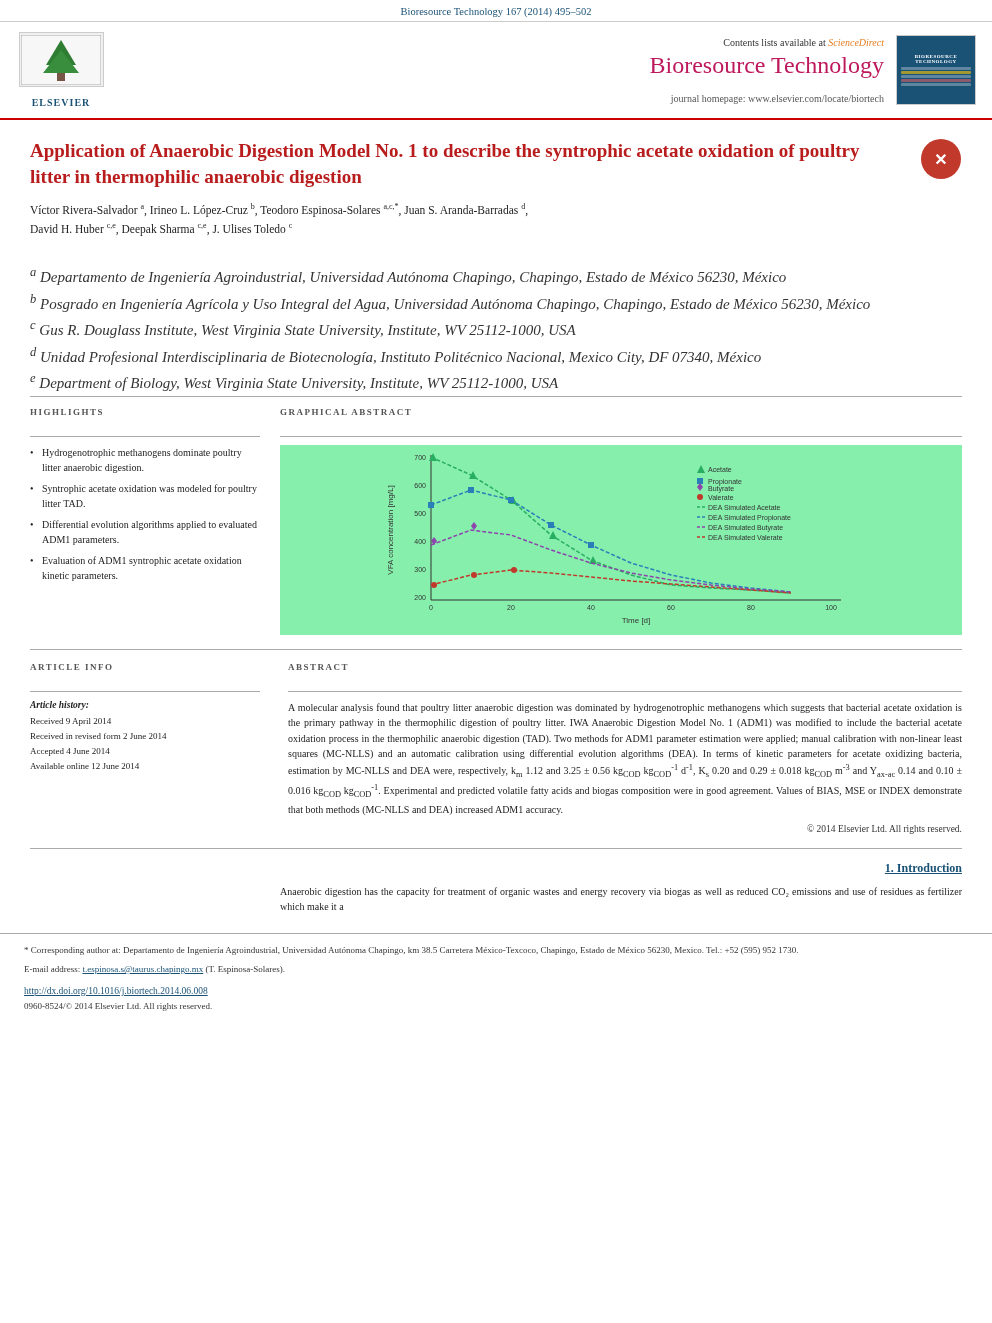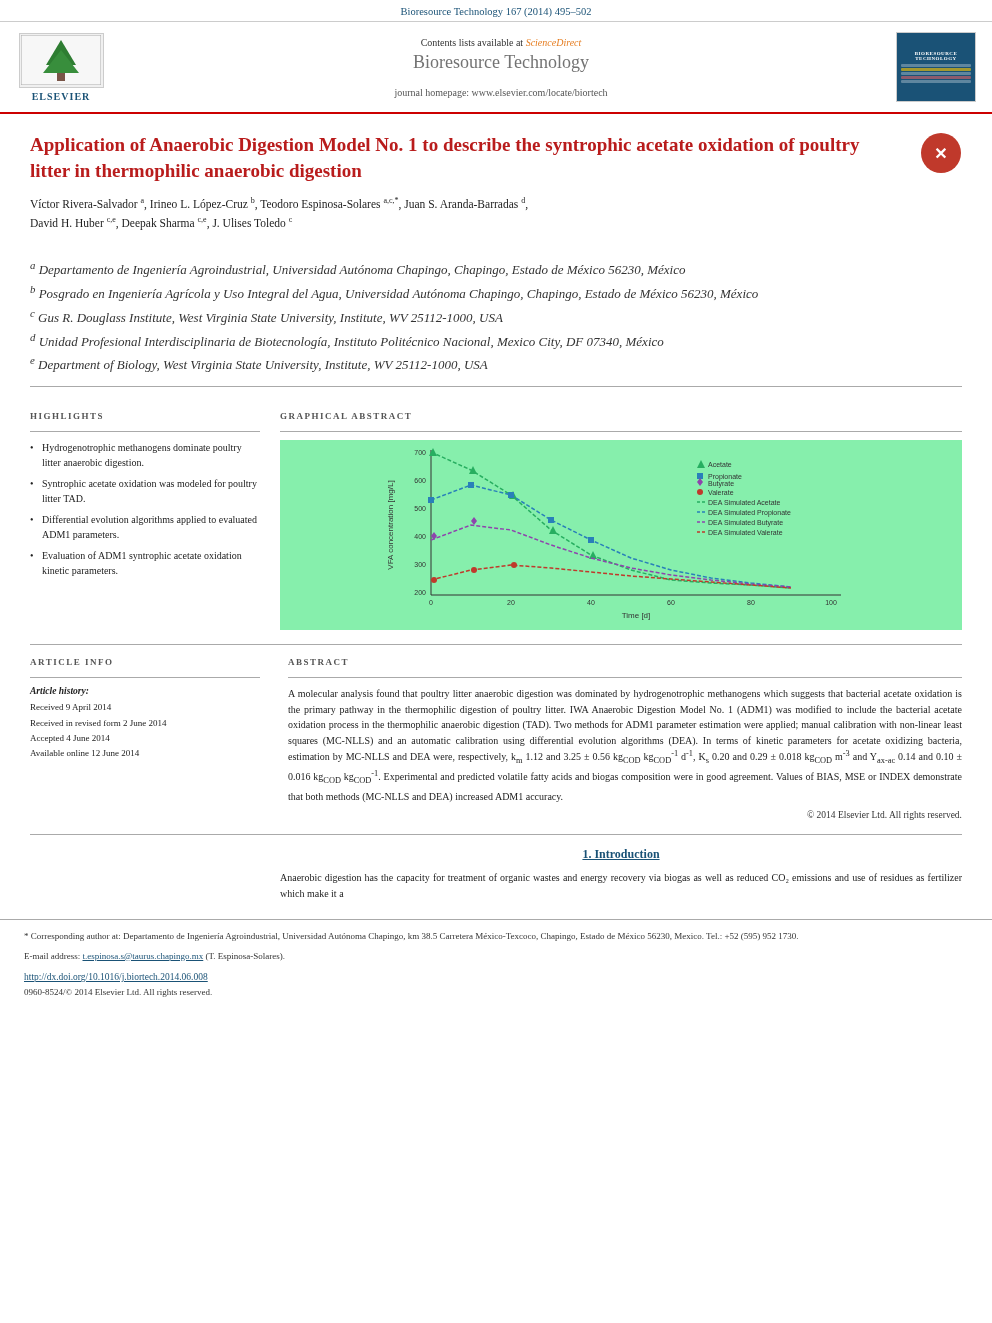--- a/index.html
+++ b/index.html
@@ -27,20 +27,21 @@
       align-items: center;
       padding: 10px 16px;
       border-bottom: 2px solid #c00;
       gap: 12px;
     }
     .journal-header .elsevier-logo {
       display: flex;
       flex-direction: column;
       align-items: center;
       min-width: 90px;
+      gap: 7px;
     }
     .elsevier-logo .logo-box {
       width: 85px;
       height: 55px;
       background: #f0f0f0;
       border: 1px solid #ccc;
       display: flex;
       align-items: center;
       justify-content: center;
       font-size: 8px;
@@ -54,34 +55,34 @@
       height: 50px;
     }
     .elsevier-label {
       font-size: 10px;
       color: #1a5276;
       font-weight: bold;
       letter-spacing: 1px;
     }
     .journal-header .center-info {
       flex: 1;
-      text-align: center;
+      text-align: right;
     }
     .center-info .contents-line {
       font-size: 10px;
       color: #333;
       margin-bottom: 4px;
     }
     .center-info .sciencedirect {
       color: #e67e22;
       font-style: italic;
     }
     .center-info .journal-title {
-      font-size: 18px;
-      color: #737373;
+      font-size: 24px;
+      color: #be185d;
       font-weight: normal;
       margin-bottom: 14px;
     }
     .center-info .homepage-line {
       font-size: 10px;
       color: #555;
     }
     .journal-header .cover-image {
       min-width: 80px;
       width: 80px;
@@ -141,27 +142,26 @@
       font-size: 11.5px;
       margin-bottom: 25px;
       line-height: 1.6;
     }
     .authors sup {
       font-size: 8px;
     }
 
     
     .affiliations {
-      font-size: 13px;
+      font-size: 15px;
       color: #333;
       line-height: 1.5;
       font-style: italic;
-      margin-bottom: 24px;
+      margin-bottom: 10px;
       border-bottom: 1px solid #aaa;
-      padding-bottom: 10px;
     }
     .affiliations div { margin-bottom: 1px; }
 
     
     .two-col {
       display: flex;
       gap: 20px;
       margin-bottom: 14px;
     }
     .left-col {
@@ -172,21 +172,21 @@
       flex: 1;
     }
 
     .section-heading {
       font-size: 9px;
       font-weight: bold;
       letter-spacing: 1.5px;
       color: #555;
       text-transform: uppercase;
       border-bottom: 1px solid #aaa;
-      padding-bottom: 10px;
+      padding-bottom: 19px;
       margin-bottom: 8px;
     }
 
     
     .highlights-list {
       list-style: none;
       padding: 0;
       font-size: 10px;
       line-height: 1.5;
     }
@@ -283,21 +283,21 @@
     .intro-left {
       width: 230px;
       min-width: 230px;
     }
     .intro-right {
       flex: 1;
     }
     .intro-heading {
       font-size: 12px;
       font-weight: bold;
-      text-align: center;
+      text-align: right;
       color: #1a5276;
       margin-bottom: 8px;
       text-decoration: underline;
     }
     .intro-text {
       font-size: 10px;
       line-height: 1.55;
       text-align: justify;
     }
 

